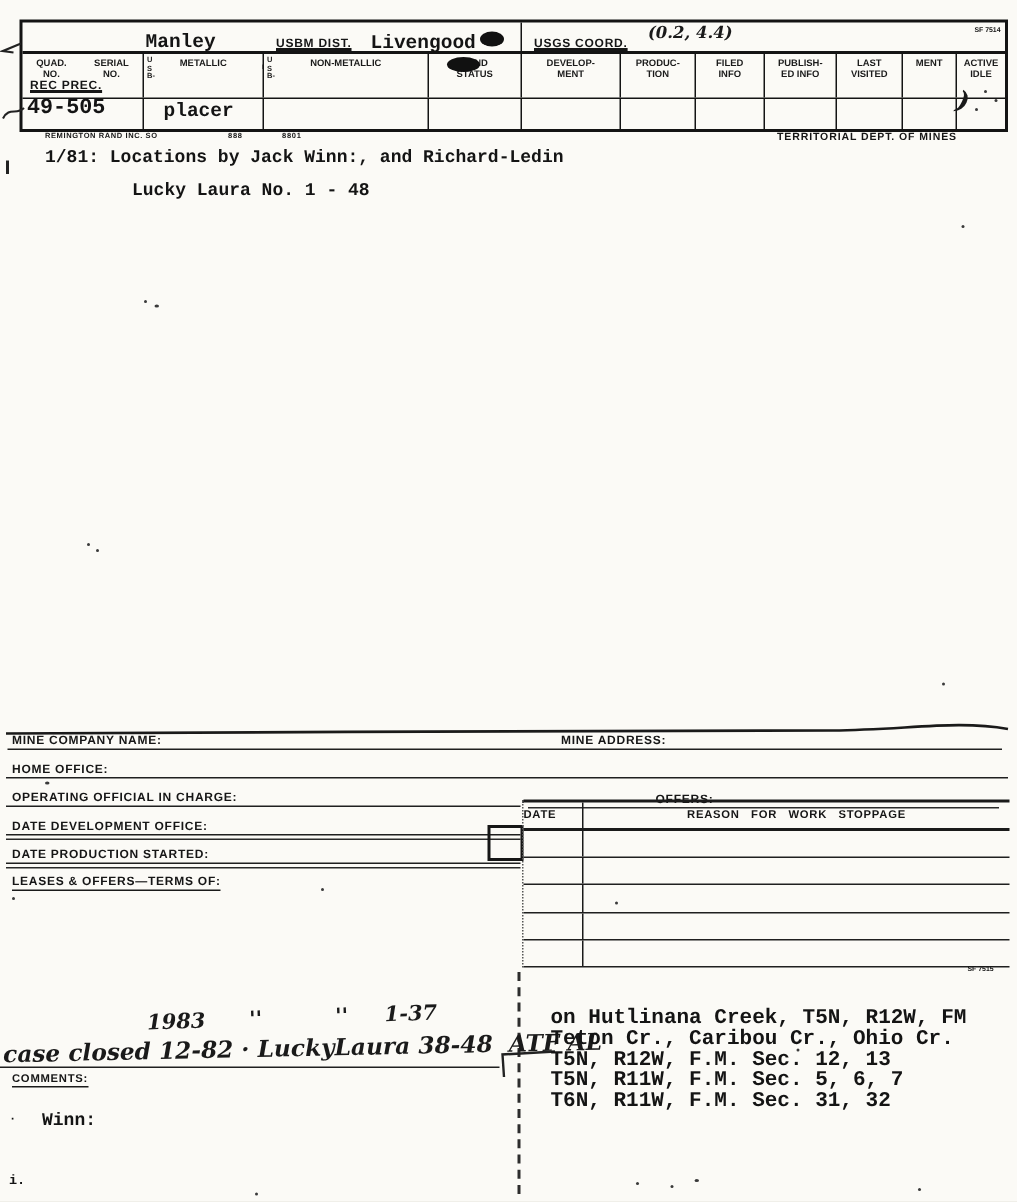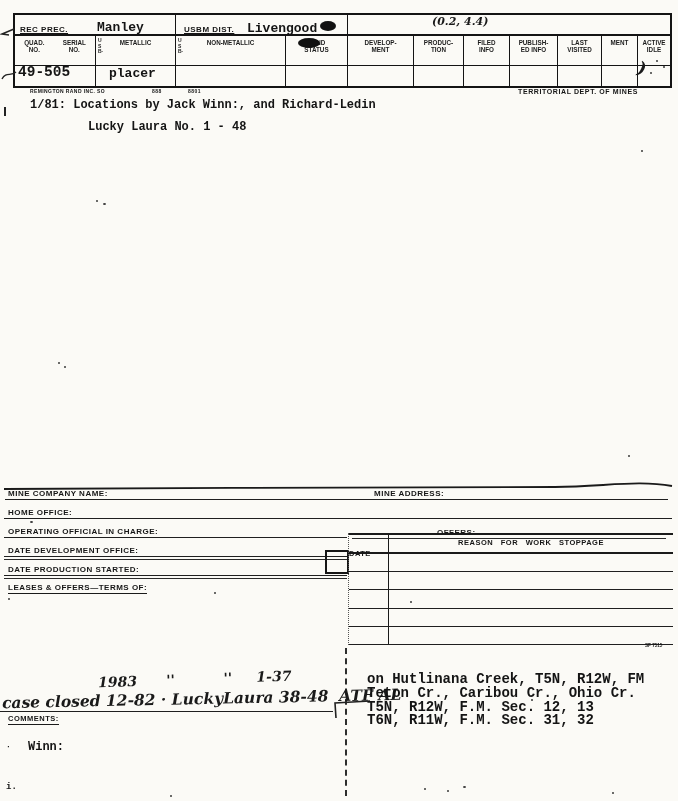--- a/index.html
+++ b/index.html
@@ -24,25 +24,29 @@
   .sreason{flex:1;}
 </style>
 </head>
 <body>
 
 <div class="page">
 
   <div class="abs" style="left:13px;top:13px;width:659px;border:2px solid #141414;box-sizing:border-box;background:transparent;">
 
     <div style="display:flex;height:19px;border-bottom:2px solid #141414;">
-      <div style="width:161px;border-right:1.5px solid #141414;padding:3px 0 0 5px;box-sizing:border-box;">
+      <div style="width:161px;border-right:1.5px solid #141414;padding:3px 0 0 5px;box-sizing:border-box;margin-top:28px;">
         <span class="lbl lbl-u" style="font-size:8px;">REC PREC.</span>
       </div>
       <div style="width:172px;border-right:1.5px solid #141414;padding:3px 0 0 8px;box-sizing:border-box;">
         <span class="lbl lbl-u" style="font-size:8px;">USBM DIST.</span>
+      </div>
+      <div style="flex:1;padding:3px 0 0 8px;position:relative;">
+        <span class="lbl lbl-u" style="font-size:8px;">USGS COORD.</span>
+        <span class="abs lbl" style="right:3px;top:2px;font-size:4.6px;letter-spacing:0;">SF 7514</span>
       </div>
     </div>
 
     <div style="display:flex;height:29px;border-bottom:1.5px solid #141414;">
       <div class="hcell" style="width:81px;justify-content:space-around;">
         <span class="pre">QUAD.
 NO.</span>
         <span class="pre">SERIAL
 NO.</span>
       </div>
@@ -151,21 +155,21 @@
   <div class="hline2" style="left:4px;top:578px;width:343px;"></div>
 
   <span class="abs lbl" style="left:8px;top:583px;font-size:8px;border-bottom:1.6px solid #1a1a1a;padding-bottom:1px;">LEASES &amp; OFFERS—TERMS OF:</span>
   <span class="speck" style="left:8px;top:598px;width:2px;height:2px;"></span>
   <span class="speck" style="left:214px;top:592px;width:2px;height:2px;"></span>
 
   <div class="abs" style="left:325px;top:550px;width:24px;height:24px;border:2px solid #161616;box-sizing:border-box;"></div>
 
   <div class="abs" style="left:348px;top:533px;width:324px;border-left:1px dotted #555;">
     <div style="display:flex;height:17px;border-top:2px solid #1a1a1a;border-bottom:2px solid #1a1a1a;box-sizing:content-box;">
-      <div class="sdate lbl" style="font-size:7.5px;text-align:left;padding-top:14px;">DATE</div>
+      <div class="sdate lbl" style="font-size:7.5px;text-align:left;padding-top:3px;">DATE</div>
       <div class="sreason lbl" style="font-size:7.5px;text-align:center;padding-top:3px;word-spacing:5px;">REASON FOR WORK STOPPAGE</div>
     </div>
     <div class="srow">
         <div class="sdate"></div>
         <div class="sreason"></div>
       </div>
     <div class="srow">
         <div class="sdate"></div>
         <div class="sreason"></div>
       </div>
@@ -197,20 +201,21 @@
   <span class="abs lbl" style="left:8px;top:714px;font-size:7.5px;border-bottom:1.4px solid #1a1a1a;padding-bottom:1px;">COMMENTS:</span>
 
   <div class="abs mono" style="left:28px;top:740px;font-size:12px;">Winn:</div>
   <span class="abs mono" style="left:6px;top:742px;font-size:8px;">·</span>
   <span class="abs mono" style="left:6px;top:782px;font-size:9px;">i.</span>
 
   <div class="abs mono" style="left:367px;top:673px;font-size:14px;line-height:13.8px;">
     <div>on Hutlinana Creek, T5N, R12W, FM</div>
     <div>Teton Cr., Caribou Cr., Ohio Cr.</div>
     <div>T5N, R12W, F.M. Sec. 12, 13</div>
+    <div>T5N, R11W, F.M. Sec. 5, 6, 7</div>
     <div>T6N, R11W, F.M. Sec. 31, 32</div>
   </div>
 
   <span class="speck" style="left:531px;top:699px;width:2px;height:2px;"></span>
   <span class="speck" style="left:424px;top:788px;width:2px;height:2px;"></span>
   <span class="speck" style="left:447px;top:790px;width:2px;height:2px;"></span>
   <span class="speck" style="left:463px;top:786px;width:3px;height:2px;"></span>
   <span class="speck" style="left:170px;top:795px;width:2px;height:2px;"></span>
   <span class="speck" style="left:612px;top:792px;width:2px;height:2px;"></span>
 

